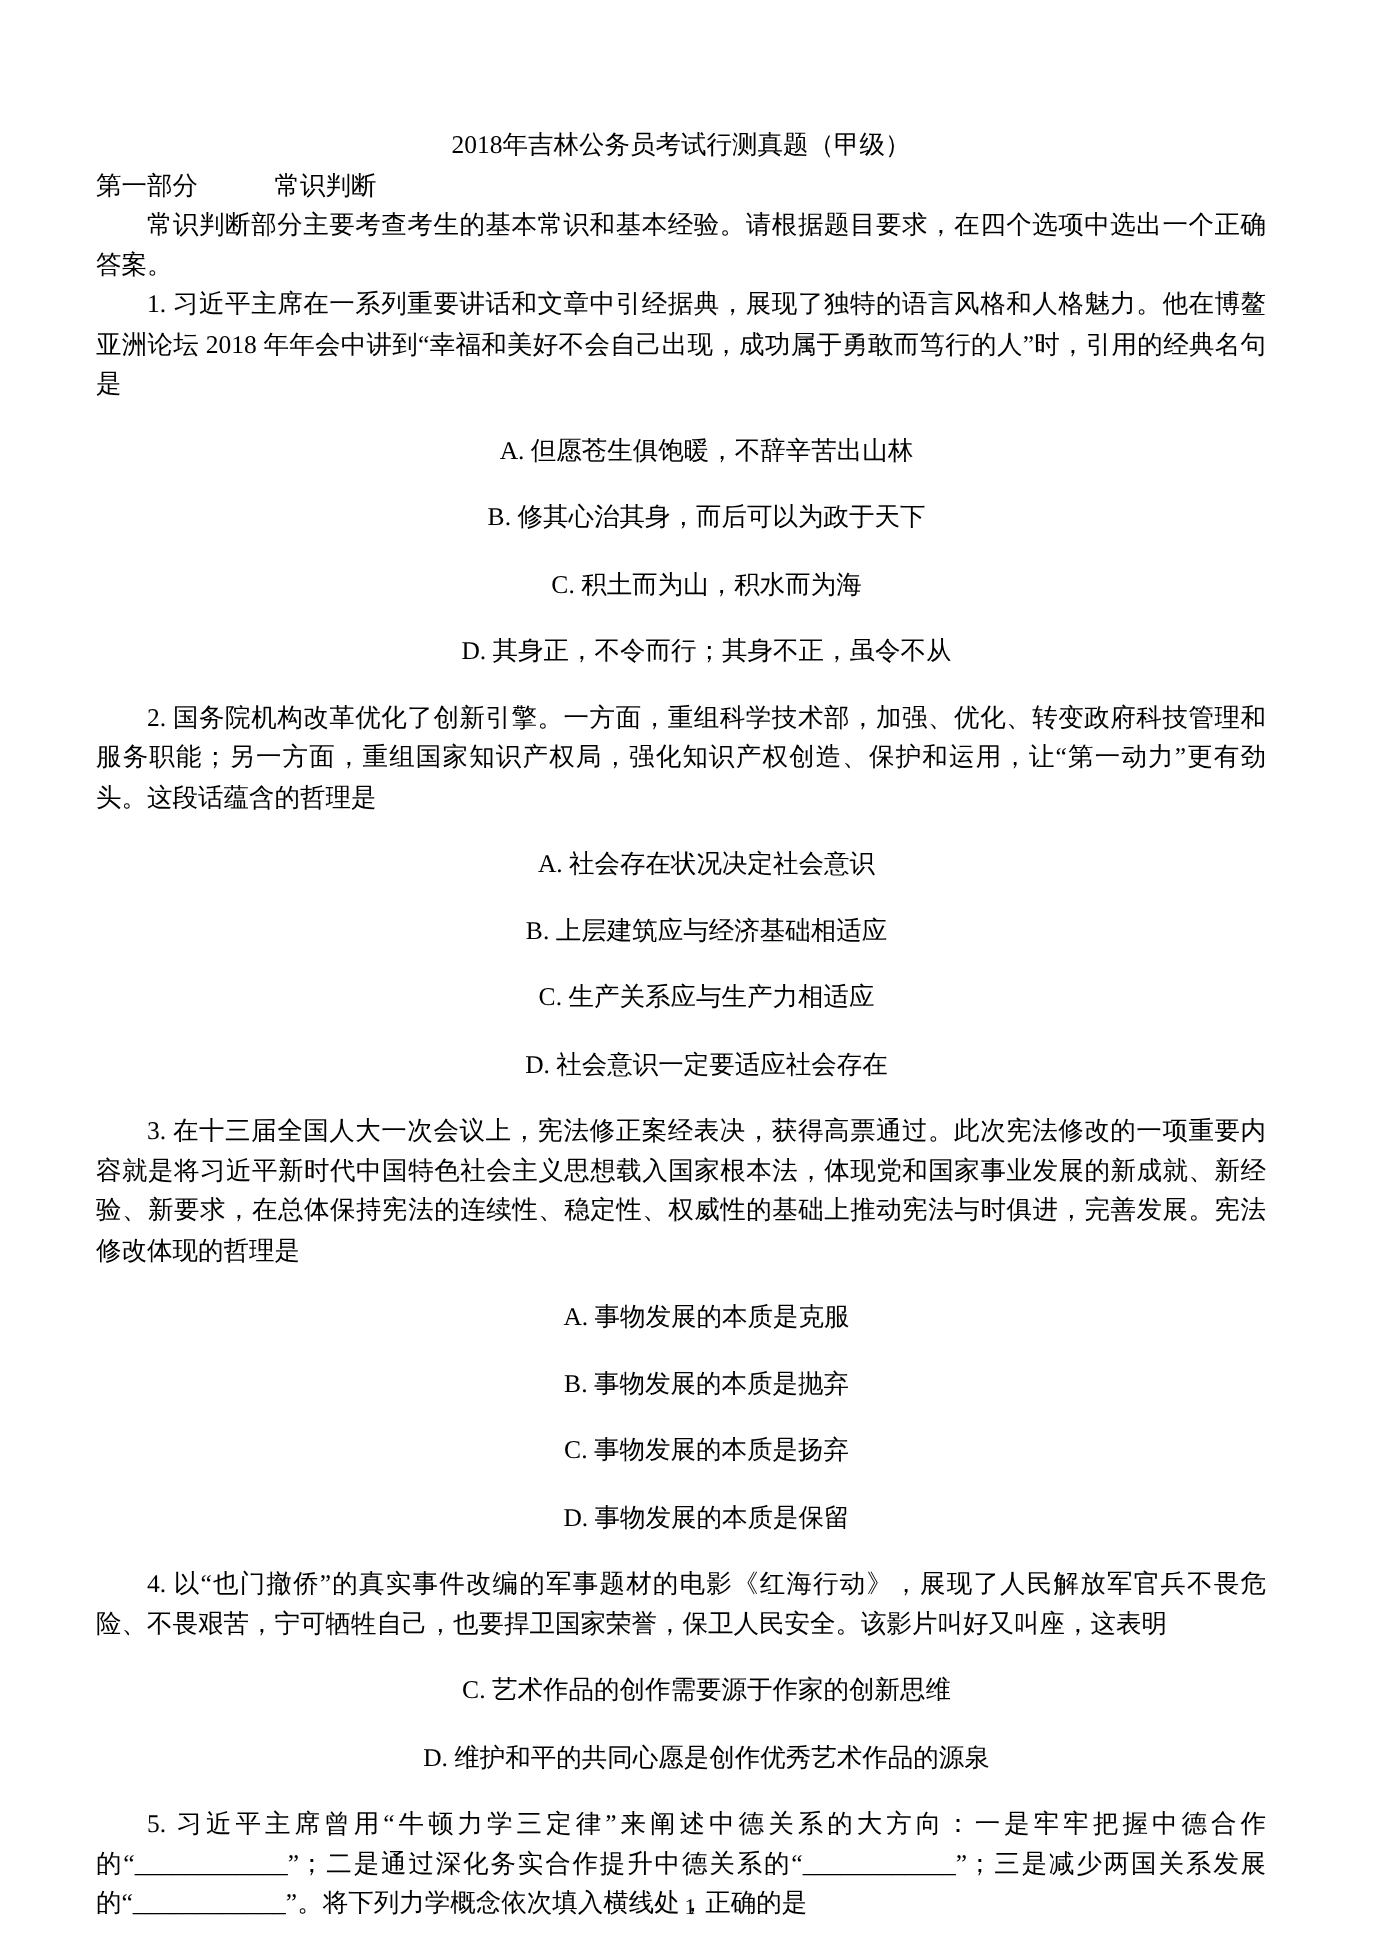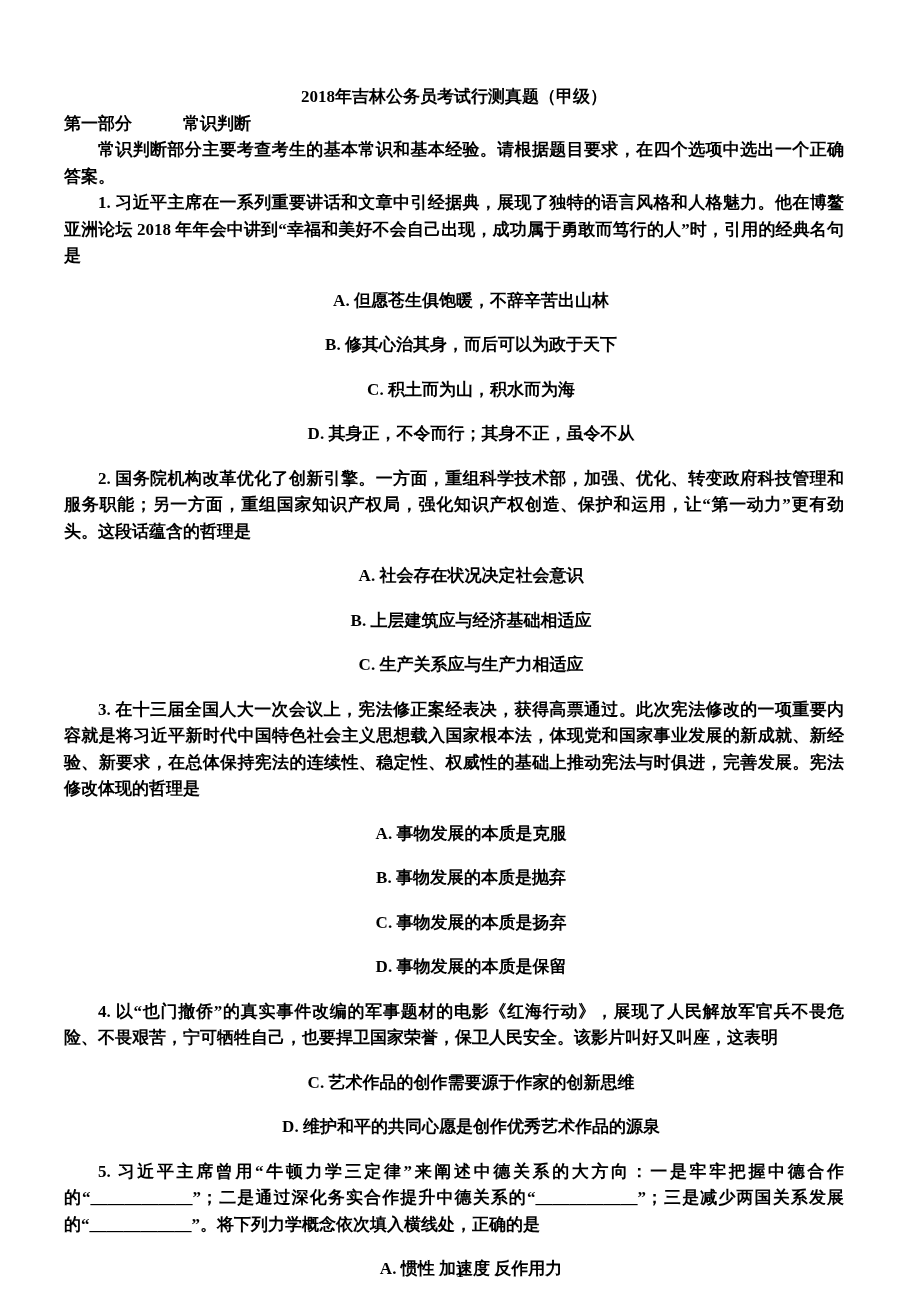--- a/index.html
+++ b/index.html
@@ -9,21 +9,20 @@
     width: 920px;
     height: 1301px;
     margin: 0 auto;
     background: #ffffff;
     padding: 84px 76px 0 64px;
     font-family: "Liberation Serif", "DejaVu Serif", serif;
     font-size: 17px;
     line-height: 26.5px;
     color: #000000;
     overflow: hidden;
-    font-weight: bold;
   }
   .title {
     text-align: center;
   }
   .section {
     text-align: left;
   }
   .section-gap {
     display: inline-block;
     width: 3em;
@@ -58,20 +57,21 @@
   <div id="questions">
       <p class="stem">1. 习近平主席在一系列重要讲话和文章中引经据典，展现了独特的语言风格和人格魅力。他在博鳌亚洲论坛 2018 年年会中讲到“幸福和美好不会自己出现，成功属于勇敢而笃行的人”时，引用的经典名句是</p>
       <p class="option">A. 但愿苍生俱饱暖，不辞辛苦出山林</p>
       <p class="option">B. 修其心治其身，而后可以为政于天下</p>
       <p class="option">C. 积土而为山，积水而为海</p>
       <p class="option">D. 其身正，不令而行；其身不正，虽令不从</p>
       <p class="stem">2. 国务院机构改革优化了创新引擎。一方面，重组科学技术部，加强、优化、转变政府科技管理和服务职能；另一方面，重组国家知识产权局，强化知识产权创造、保护和运用，让“第一动力”更有劲头。这段话蕴含的哲理是</p>
       <p class="option">A. 社会存在状况决定社会意识</p>
       <p class="option">B. 上层建筑应与经济基础相适应</p>
       <p class="option">C. 生产关系应与生产力相适应</p>
+      <p class="option">D. 社会意识一定要适应社会存在</p>
       <p class="stem">3. 在十三届全国人大一次会议上，宪法修正案经表决，获得高票通过。此次宪法修改的一项重要内容就是将习近平新时代中国特色社会主义思想载入国家根本法，体现党和国家事业发展的新成就、新经验、新要求，在总体保持宪法的连续性、稳定性、权威性的基础上推动宪法与时俱进，完善发展。宪法修改体现的哲理是</p>
       <p class="option">A. 事物发展的本质是克服</p>
       <p class="option">B. 事物发展的本质是抛弃</p>
       <p class="option">C. 事物发展的本质是扬弃</p>
       <p class="option">D. 事物发展的本质是保留</p>
       <p class="stem">4. 以“也门撤侨”的真实事件改编的军事题材的电影《红海行动》，展现了人民解放军官兵不畏危险、不畏艰苦，宁可牺牲自己，也要捍卫国家荣誉，保卫人民安全。该影片叫好又叫座，这表明</p>
       <p class="option">C. 艺术作品的创作需要源于作家的创新思维</p>
       <p class="option">D. 维护和平的共同心愿是创作优秀艺术作品的源泉</p>
       <p class="stem">5. 习近平主席曾用“牛顿力学三定律”来阐述中德关系的大方向：一是牢牢把握中德合作的“____________”；二是通过深化务实合作提升中德关系的“____________”；三是减少两国关系发展的“____________”。将下列力学概念依次填入横线处，正确的是</p>
       <p class="option">A. 惯性 加速度 反作用力</p>

